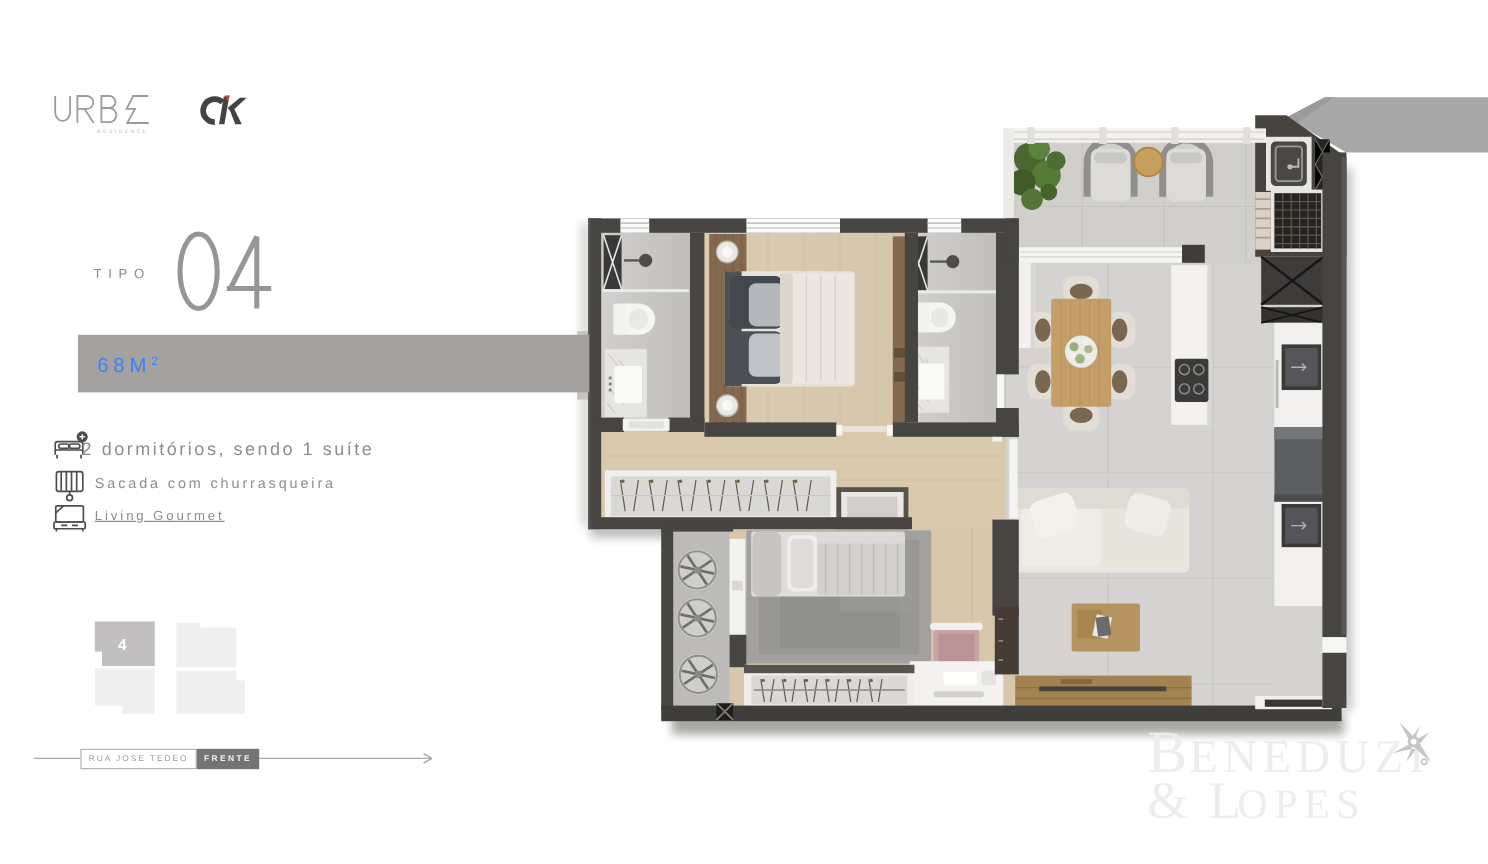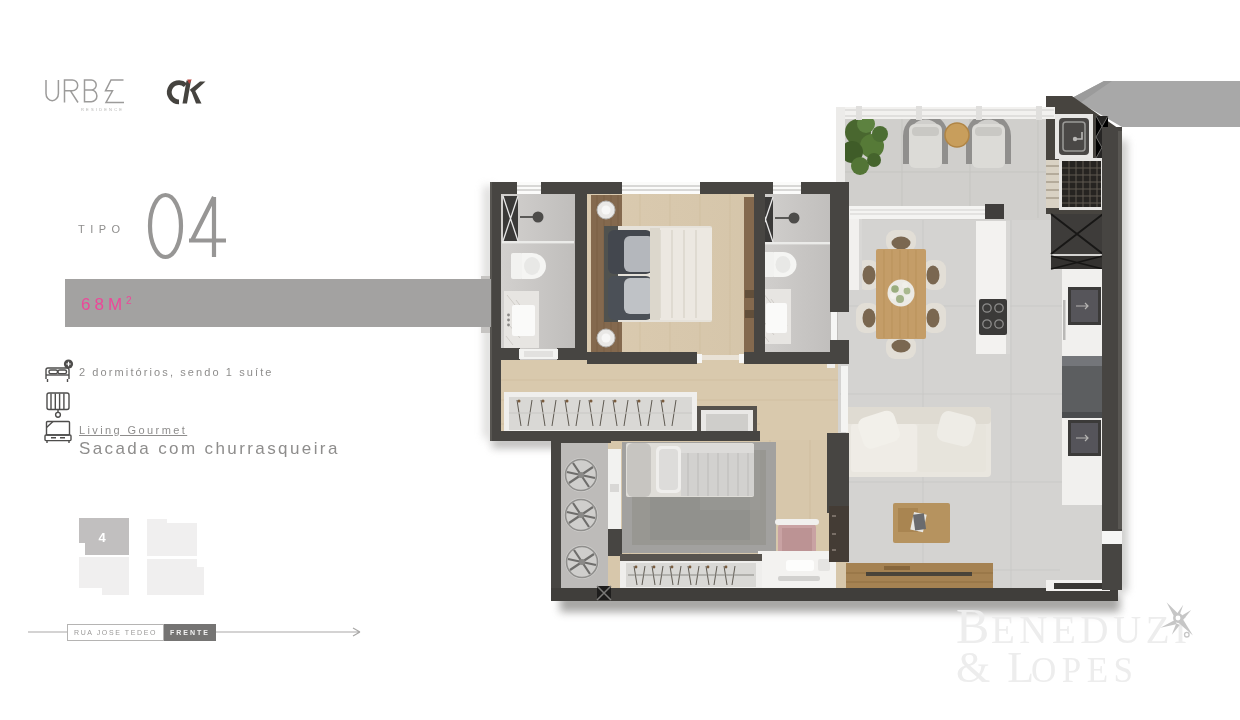--- a/index.html
+++ b/index.html
@@ -578,46 +578,46 @@
 
   <svg class="abs" style="left:140px;top:188px" width="95" height="76" viewBox="0 0 95 76">
     <g stroke="#979695" stroke-width="4.2" fill="none">
       <ellipse cx="25.5" cy="38" rx="15.5" ry="31"></ellipse>
       <path d="M74,9 L52,52.5 M49,52.5 H86 M74,9 V69"></path>
     </g>
   </svg>
 
   <div class="abs" style="left:65px;top:279px;width:426px;height:48px;background:#a3a2a1;"></div>
 
-  <div class="abs" style="left:81px;top:295px;color:#ec4899;font-size:17px;letter-spacing:4px;">68M<span style="font-size:10px;vertical-align:6px;letter-spacing:0">2</span></div>
+  <div class="abs" style="left:81px;top:295px;color:#3b82f6;font-size:17px;letter-spacing:4px;">68M<span style="font-size:10px;vertical-align:6px;letter-spacing:0">2</span></div>
 
   <svg class="abs" style="left:43px;top:357px" width="32" height="28" viewBox="0 0 32 28">
     <g stroke="#4e4d4c" stroke-width="1.4" fill="none">
       <path d="M3,22 V13 a2,2 0 0 1 2,-2 H24 a2,2 0 0 1 2,2 v9"></path>
       <path d="M3,18 H26"></path>
       <rect x="6" y="13" width="8.5" height="3.6" rx="1.6"></rect>
       <rect x="15" y="13" width="8.5" height="3.6" rx="1.6"></rect>
       <path d="M4.5,22 v3 M24.5,22 v3"></path>
     </g>
     <circle cx="25.5" cy="7" r="4.6" fill="#4e4d4c"></circle>
     <path d="M25.5,4.8 v4.4 M23.3,7 h4.4" stroke="#fff" stroke-width="1.2"></path>
   </svg>
 
-  <div class="abs" style="left:79px;top:366px;font-size:11px;letter-spacing:2.1px;color:#8e8d8c;">2 dormitórios, sendo 1 suíte</div>
+  <div class="abs" style="left:68px;top:366px;font-size:15px;letter-spacing:2.1px;color:#8e8d8c;">2 dormitórios, sendo 1 suíte</div>
 
   <svg class="abs" style="left:43px;top:390px" width="32" height="32" viewBox="0 0 32 32">
     <g stroke="#4e4d4c" stroke-width="1.4" fill="none">
       <rect x="4" y="3" width="22" height="16.5" rx="2"></rect>
       <path d="M8,3.4 v15.6 M12.3,3.4 v15.6 M16.6,3.4 v15.6 M20.9,3.4 v15.6"></path>
       <path d="M15,19.5 v2.8"></path>
       <circle cx="15" cy="24.8" r="2.4"></circle>
     </g>
   </svg>
 
-  <div class="abs" style="left:79px;top:396px;font-size:17px;letter-spacing:2.4px;color:#8e8d8c;margin-top:43px;">Sacada com churrasqueira</div>
+  <div class="abs" style="left:79px;top:396px;font-size:12px;letter-spacing:2.4px;color:#8e8d8c;">Sacada com churrasqueira</div>
 
   <svg class="abs" style="left:43px;top:419px" width="32" height="26" viewBox="0 0 32 26">
     <g stroke="#4e4d4c" stroke-width="1.4" fill="none">
       <rect x="3.5" y="2.5" width="23" height="13.5" rx="1"></rect>
       <path d="M3.5,8.5 L10,2.5"></path>
       <rect x="2" y="16" width="26" height="5.6" rx="1"></rect>
       <path d="M8,18.8 h5 M17,18.8 h5"></path>
       <path d="M4,21.6 v2.4 M26,21.6 v2.4"></path>
     </g>
   </svg>

